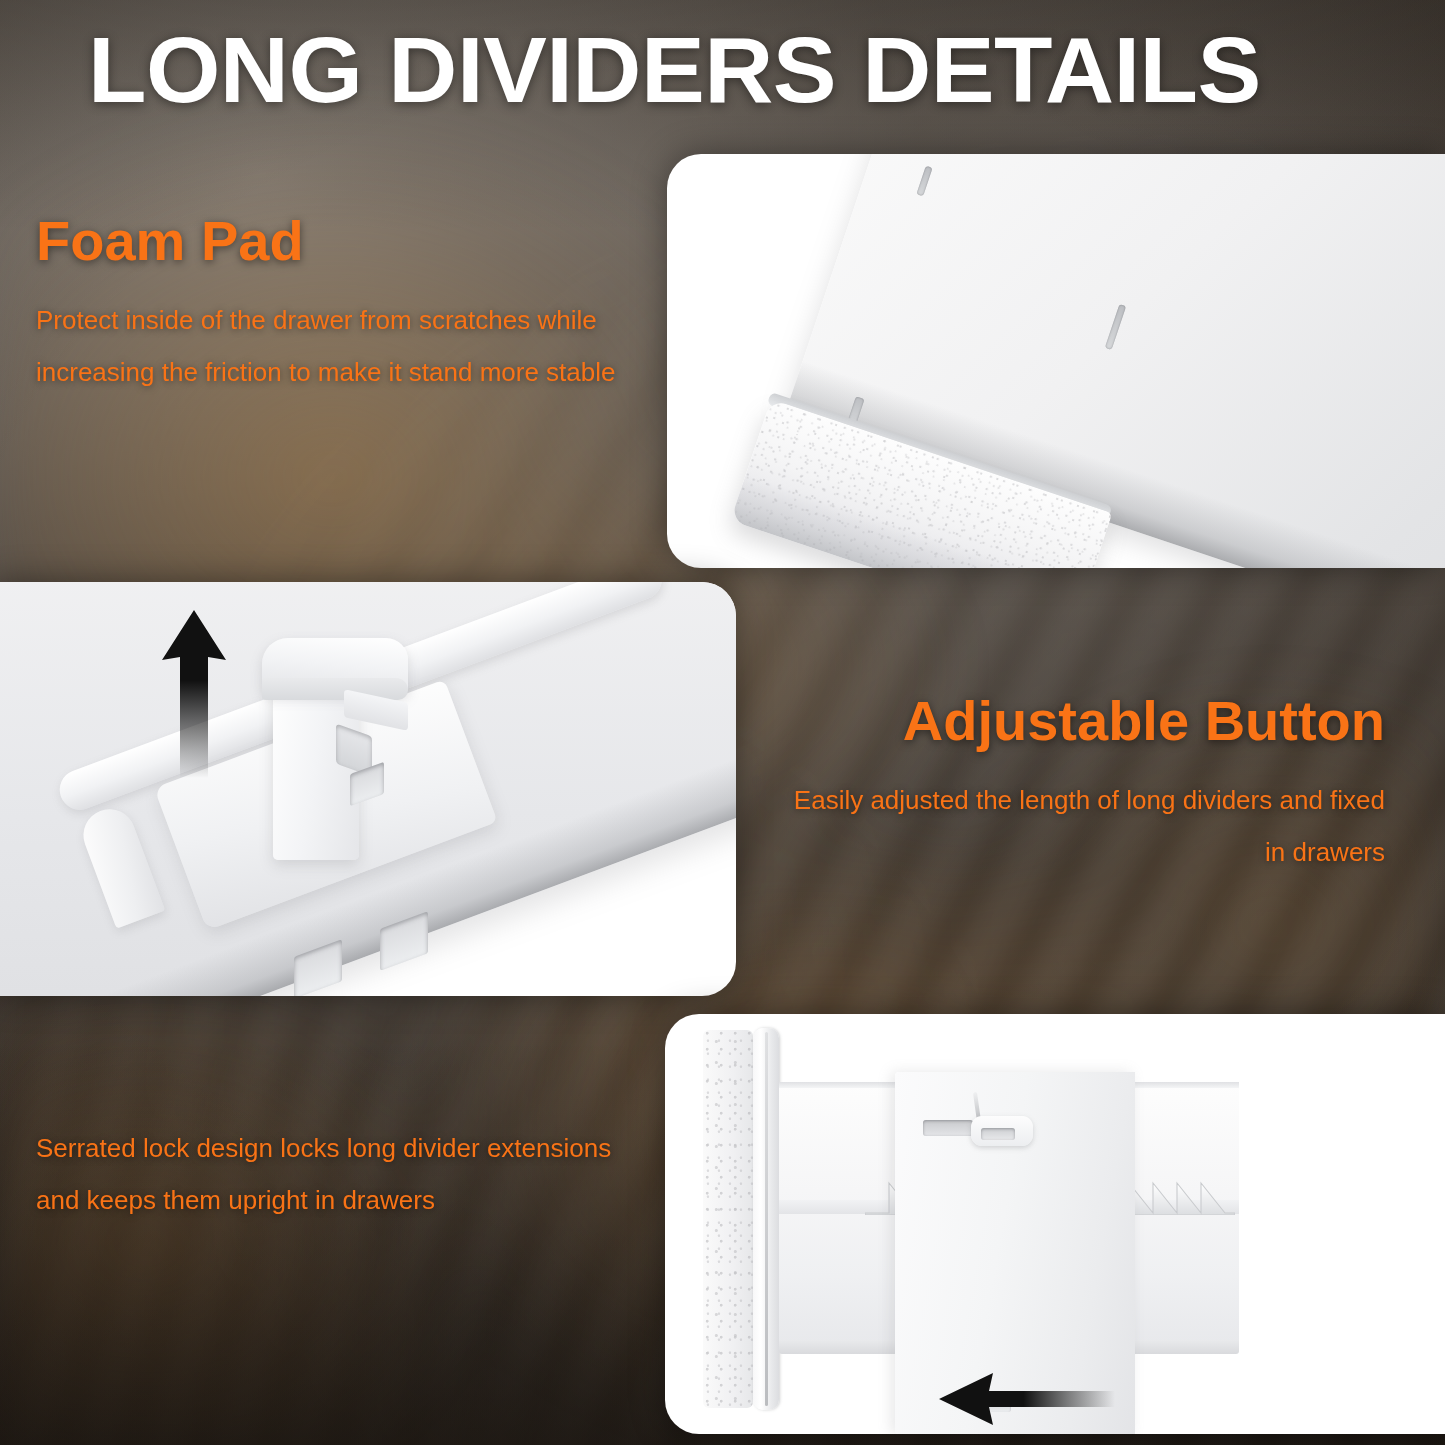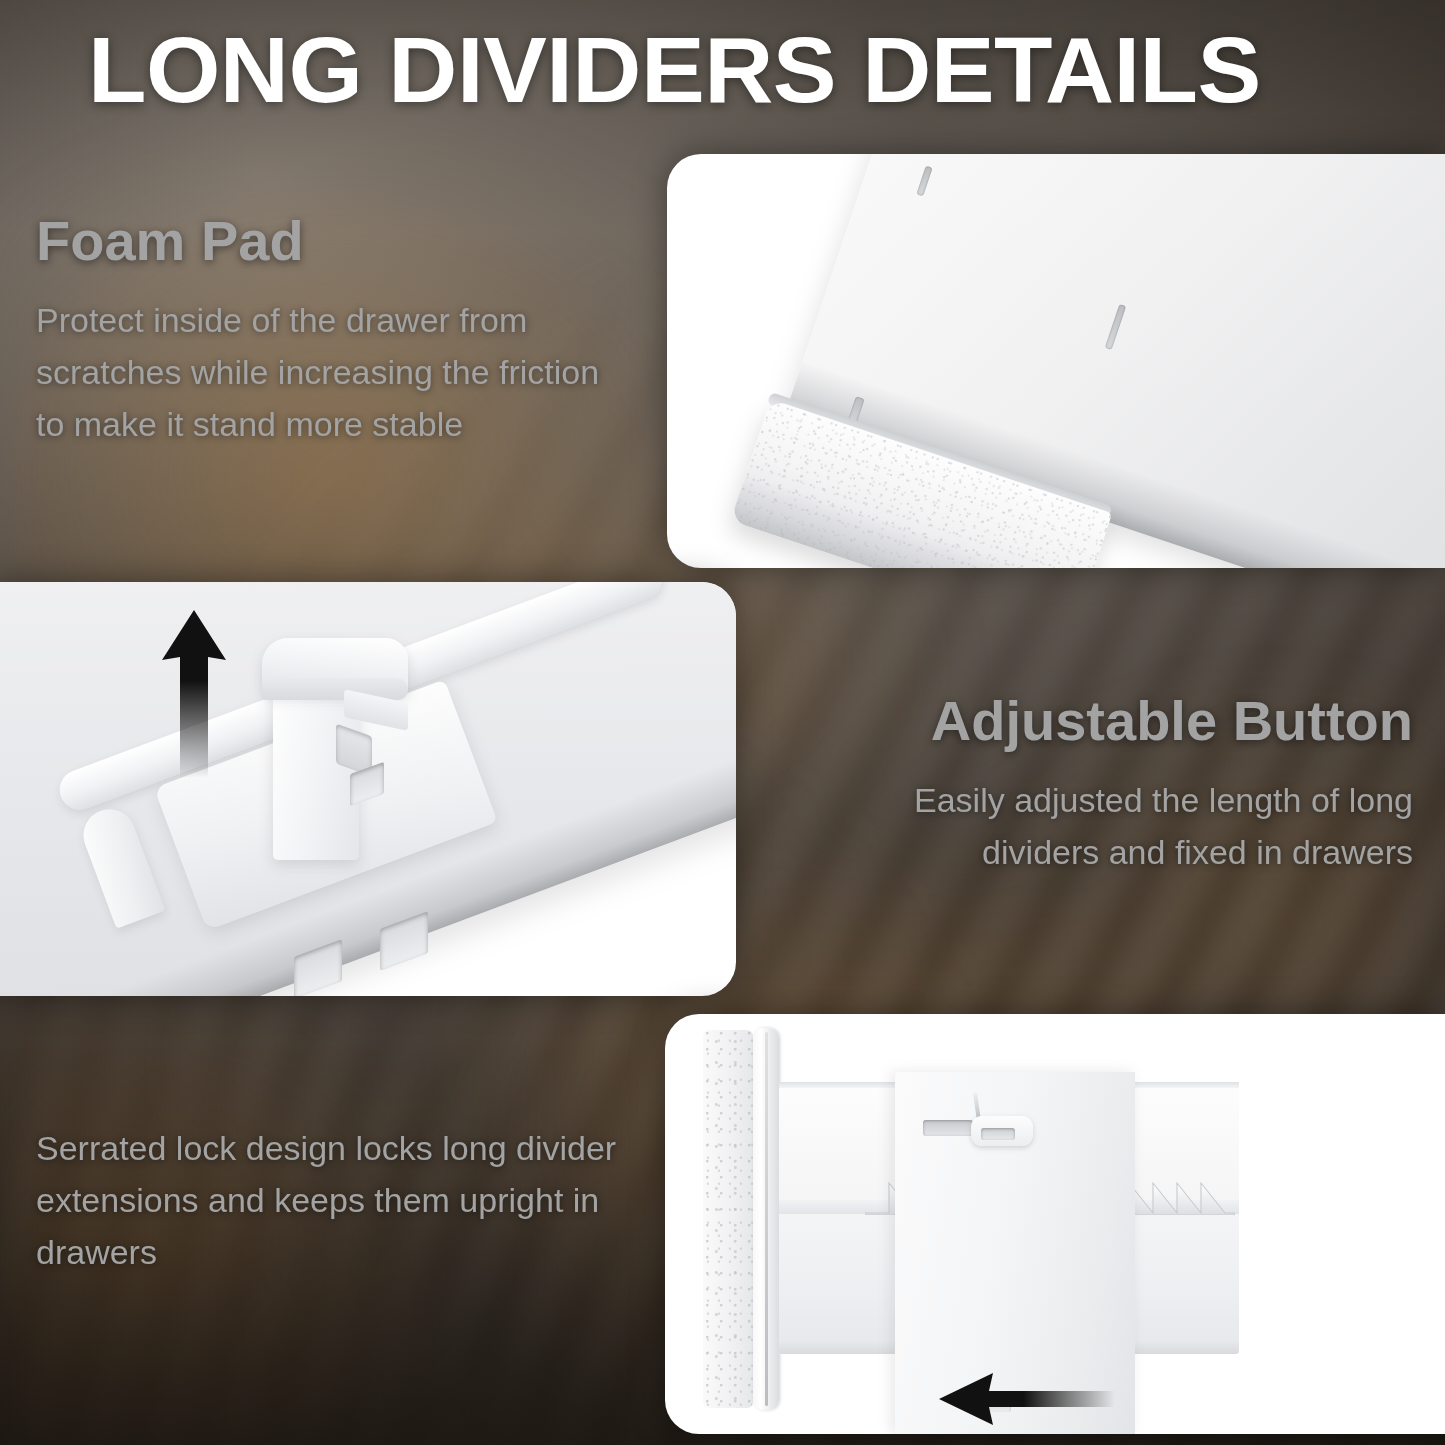--- a/index.html
+++ b/index.html
@@ -62,31 +62,31 @@
     position:absolute;left:88px;top:22px;width:1310px;
     color:#fff;
     font-size:92px;line-height:96px;
     font-weight:700;letter-spacing:-.5px;
     transform:scaleX(1.04);transform-origin:left top;
     text-shadow:0 2px 10px rgba(0,0,0,.45);
     white-space:nowrap;
   }
 
   
-  .txt{position:absolute;color:#a3a3a3;}
+  .txt{position:absolute;color:#f97316;}
   .txt h2{
     margin:0;font-weight:700;font-size:56px;line-height:62px;
     text-shadow:0 2px 9px rgba(0,0,0,.5);
   }
   .txt p{
-    margin:22px 0 0 0;font-weight:400;font-size:34px;line-height:52px;
+    margin:22px 0 0 0;font-weight:400;font-size:26px;line-height:52px;
     text-shadow:0 1px 7px rgba(0,0,0,.5);
   }
   #text-foam{left:36px;top:210px;width:600px;text-align:left;}
-  #text-button{right:32px;top:690px;width:600px;text-align:right;}
+  #text-button{right:60px;top:690px;width:600px;text-align:right;}
   #text-button p{}
   #text-lock{left:36px;top:1100px;width:600px;text-align:left;}
 
   
   .panel{position:absolute;background:#fff;overflow:hidden;
          box-shadow:0 0 34px rgba(0,0,0,.42);}
   #panel-foam{left:667px;top:154px;width:778px;height:414px;
               border-radius:34px 0 0 34px;}
   #panel-button{left:-6px;top:582px;width:742px;height:414px;
               border-radius:0 34px 34px 0;}

